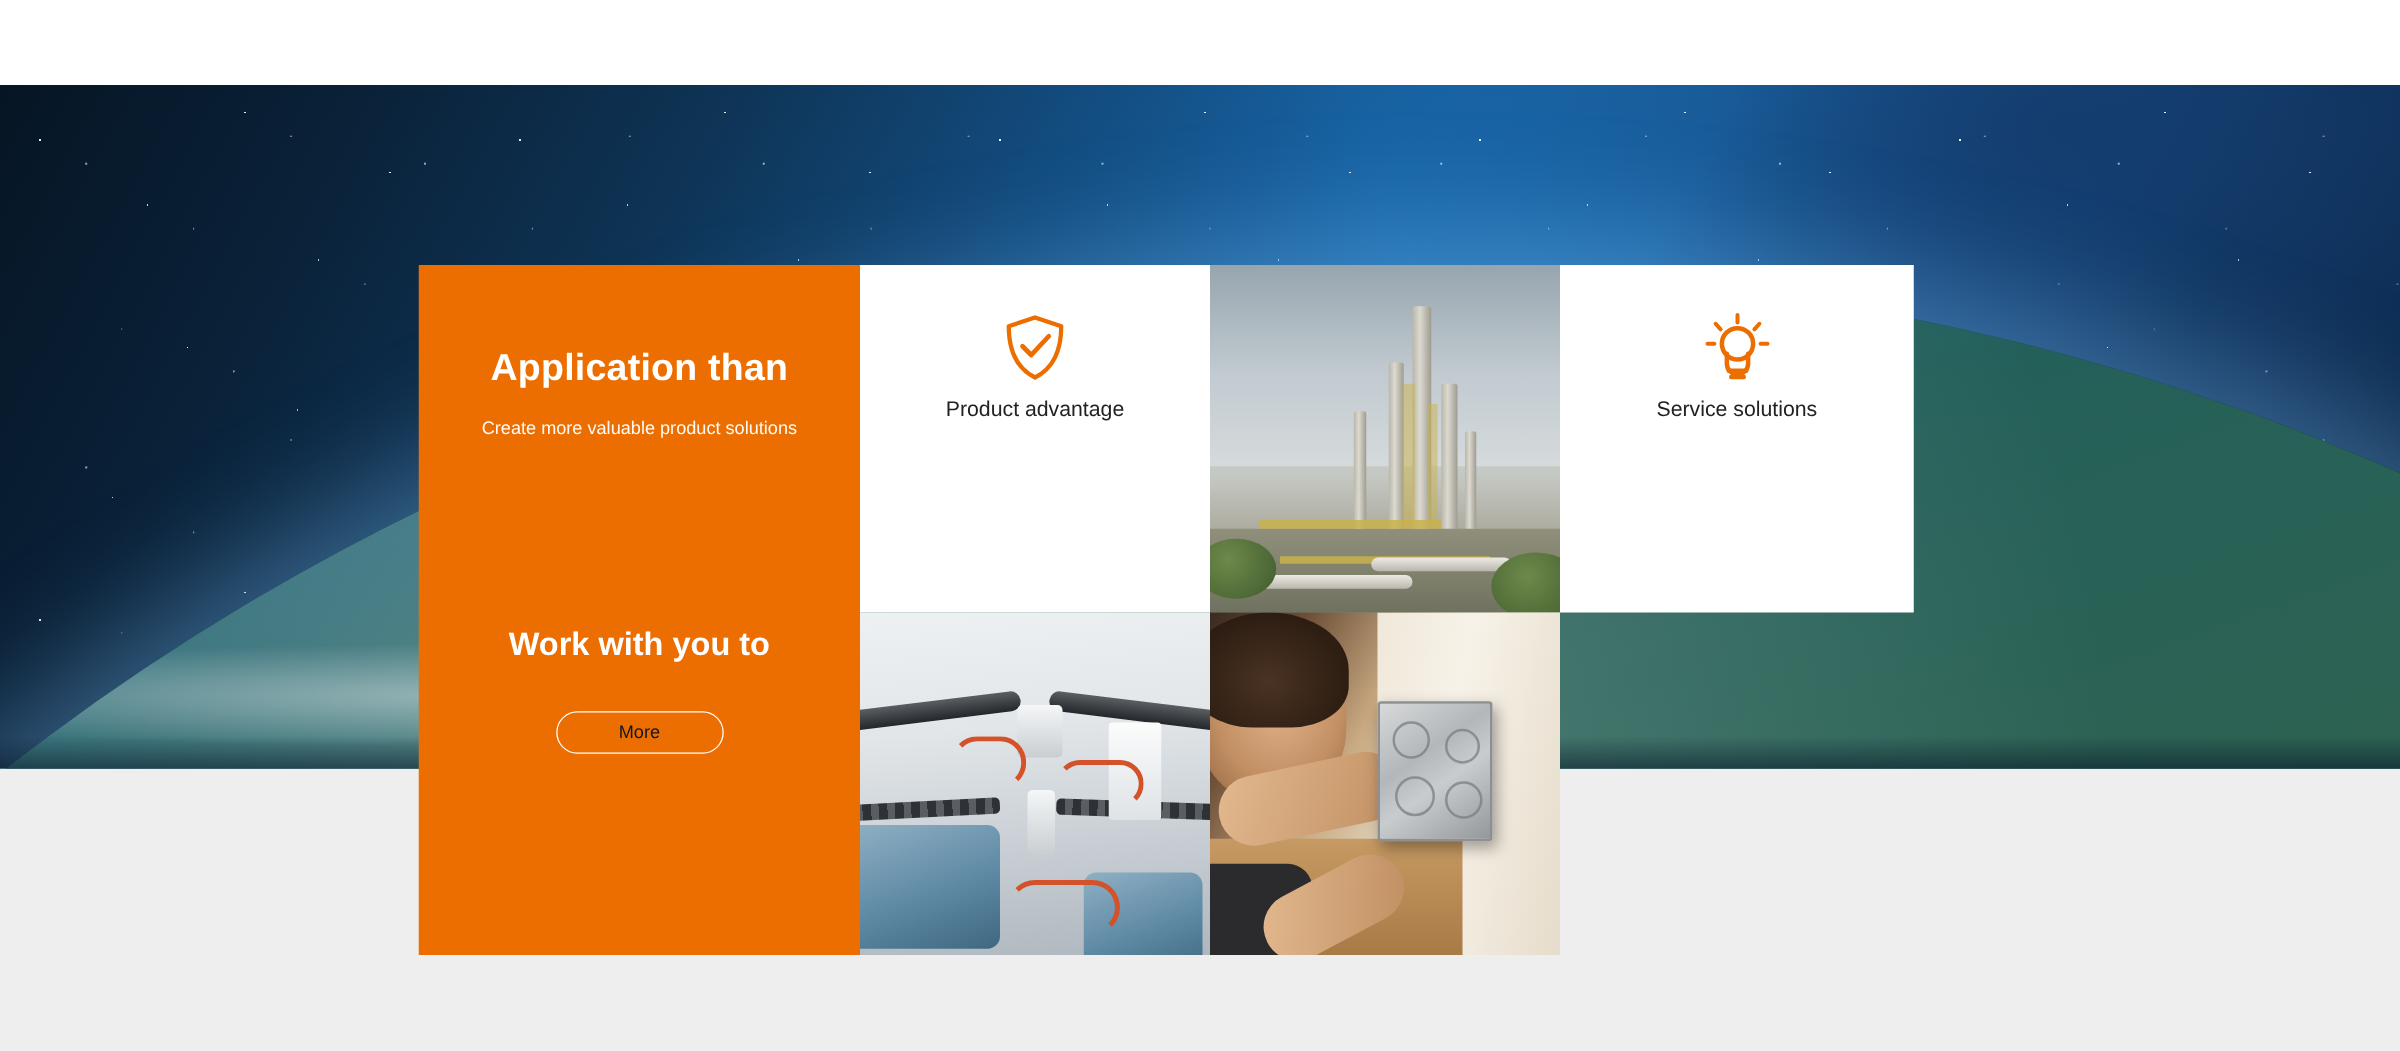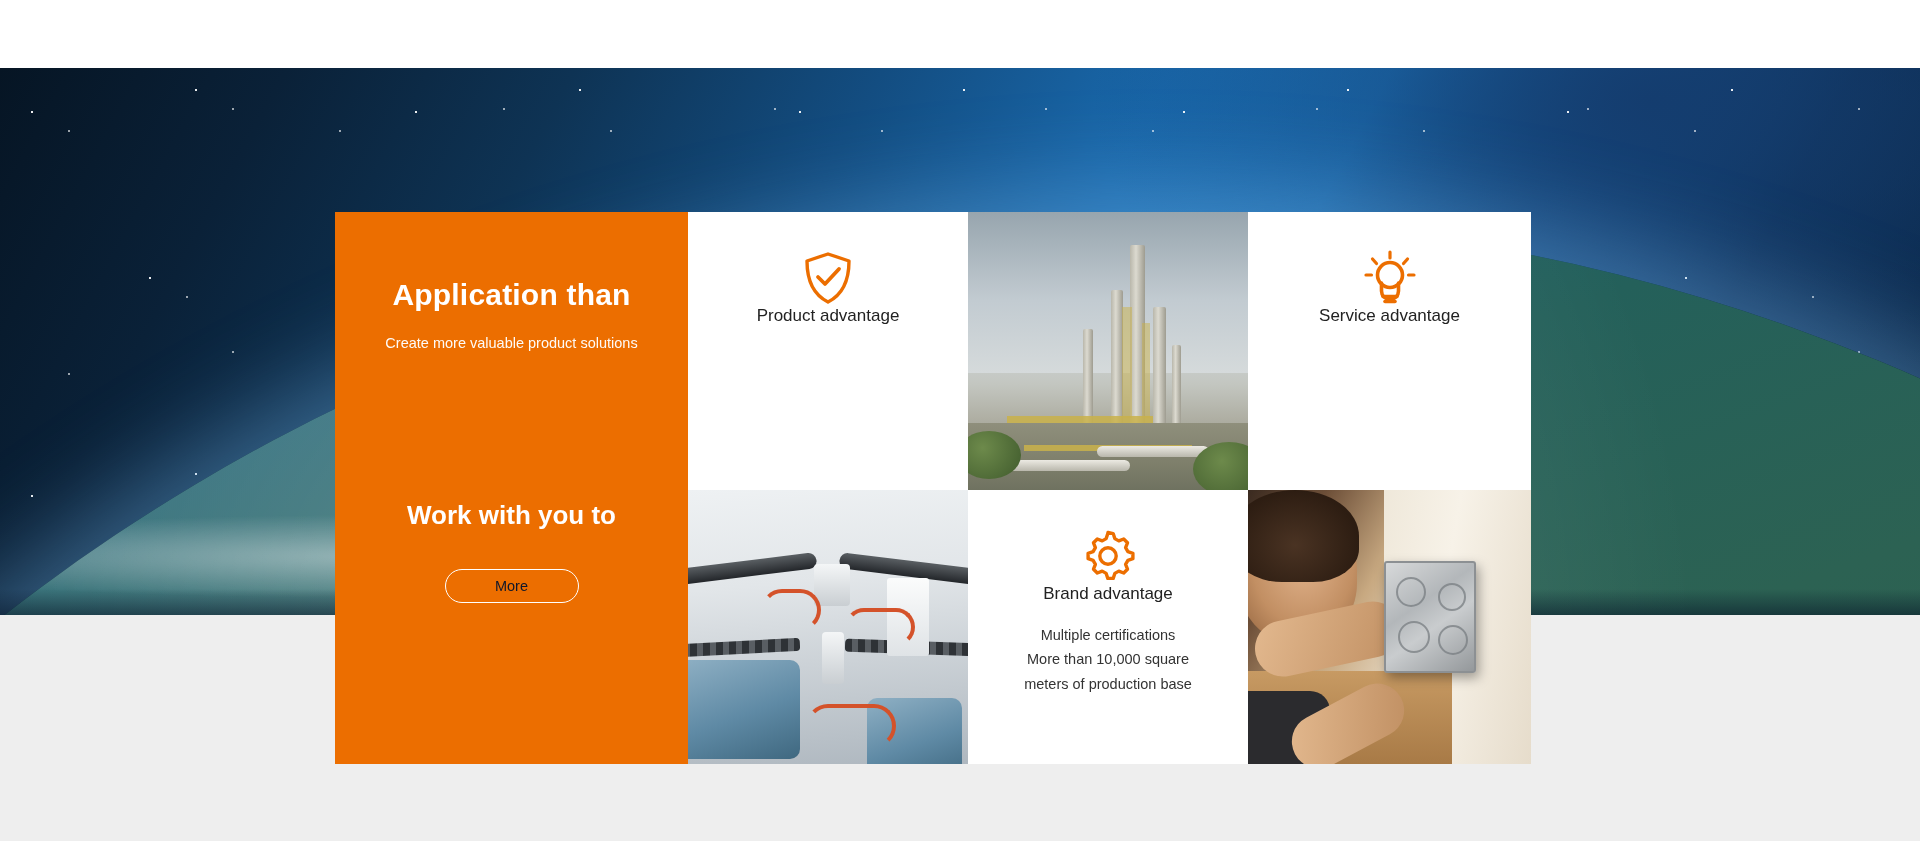--- a/index.html
+++ b/index.html
@@ -152,20 +152,21 @@
     background:#ffffff;
     display:flex; flex-direction:column;
     align-items:center;
     padding:38px 14px 0;
     text-align:center;
     overflow:hidden;
   }
   .card-icon{ height:56px; display:flex; align-items:center; justify-content:center; }
   .card-icon svg{ display:block; }
   .card-title{
+    margin-top:12px;
     font-size:17px; font-weight:400; color:#222222;
     white-space:nowrap;
   }
   .card-lines{
     margin-top:19px;
     font-size:14.5px; color:#333333; line-height:1.68;
     white-space:nowrap;
   }
   .card-lines div{ white-space:nowrap; }
 
@@ -332,55 +333,38 @@
         <path d="M18.5 33 L18.5 41 A8.5 8.5 0 0 0 35.5 41 L35.5 33" stroke="#ec6e00" stroke-width="3.6" stroke-linecap="round" fill="none"></path>
         <line x1="20" y1="46.5" x2="34" y2="46.5" stroke="#ec6e00" stroke-width="3.6" stroke-linecap="round"></line>
         <line x1="22" y1="51.5" x2="32" y2="51.5" stroke="#ec6e00" stroke-width="3.6" stroke-linecap="round"></line>
         <line x1="27" y1="2" x2="27" y2="8" stroke="#ec6e00" stroke-width="3.2" stroke-linecap="round"></line>
         <line x1="9.5" y1="9" x2="13.5" y2="13.5" stroke="#ec6e00" stroke-width="3.2" stroke-linecap="round"></line>
         <line x1="44.5" y1="9" x2="40.5" y2="13.5" stroke="#ec6e00" stroke-width="3.2" stroke-linecap="round"></line>
         <line x1="3" y1="25" x2="8.5" y2="25" stroke="#ec6e00" stroke-width="3.2" stroke-linecap="round"></line>
         <line x1="51" y1="25" x2="45.5" y2="25" stroke="#ec6e00" stroke-width="3.2" stroke-linecap="round"></line>
       </svg>
     </div>
-    <div class="card-title">Service advantage</div>
+    <div class="card-title">Service solutions</div>
   </div>
 
   <div class="photo ph-auto">
     <div class="rail" style="left:-6%;top:26%;width:52%;transform:rotate(-7deg)"></div>
     <div class="rail" style="right:-6%;top:26%;width:52%;transform:rotate(7deg)"></div>
     <div class="chain" style="left:-4%;top:55%;width:44%;transform:rotate(-3deg)"></div>
     <div class="chain" style="right:-4%;top:55%;width:48%;transform:rotate(2deg)"></div>
     <div class="motor" style="left:-4%;bottom:2%;width:44%;height:36%"></div>
     <div class="motor" style="right:2%;bottom:-6%;width:34%;height:30%"></div>
     <div class="white-box" style="right:14%;top:32%;width:42px;height:78px"></div>
     <div class="gripper" style="left:45%;top:27%;width:36px;height:42px"></div>
     <div class="gripper" style="left:48%;top:52%;width:22px;height:52px"></div>
     <div class="wire" style="left:26%;top:36%;width:60px;height:42px"></div>
     <div class="wire" style="left:56%;top:43%;width:70px;height:38px"></div>
     <div class="wire" style="left:42%;bottom:6%;width:90px;height:44px"></div>
   </div>
 
-  <div class="card">
-    <div class="card-icon">
-      <svg width="56" height="56" viewBox="0 0 56 56" fill="none">
-        <path d="M28 4.5 l5.2 1.1 1.6 5.0 4.0 2.3 4.9-1.9 3.8 3.8 -1.9 4.9 2.3 4.0 5.0 1.6
-                 0 5.4 -5.0 1.6 -2.3 4.0 1.9 4.9 -3.8 3.8 -4.9-1.9 -4.0 2.3 -1.6 5.0 -5.4 0
-                 -1.6-5.0 -4.0-2.3 -4.9 1.9 -3.8-3.8 1.9-4.9 -2.3-4.0 -5.0-1.6 0-5.4
-                 5.0-1.6 2.3-4.0 -1.9-4.9 3.8-3.8 4.9 1.9 4.0-2.3 1.6-5.0 Z" stroke="#ec6e00" stroke-width="3.4" stroke-linejoin="round" fill="none"></path>
-        <circle cx="28" cy="28" r="8.2" stroke="#ec6e00" stroke-width="3.4" fill="none"></circle>
-      </svg>
-    </div>
-    <div class="card-title">Brand advantage</div>
-    <div class="card-lines">
-      <div>Multiple certifications</div>
-      <div>More than 10,000 square</div>
-      <div>meters of production base</div>
-    </div>
-  </div>
 
   <div class="photo ph-elec">
     <div class="wall"></div>
     <div class="floor"></div>
     <div class="head" style="left:-4%;top:8%;width:120px;height:132px"></div>
     <div class="hair" style="left:-6%;top:0%;width:128px;height:92px"></div>
     <div class="shirt" style="left:-10%;bottom:-4%;width:110px;height:84px"></div>
     <div class="arm" style="left:2%;top:44%;width:148px;height:56px;transform:rotate(-12deg)"></div>
     <div class="arm" style="left:14%;bottom:4%;width:120px;height:54px;transform:rotate(-28deg)"></div>
     <div class="box" style="left:48%;top:26%;width:92px;height:112px">

